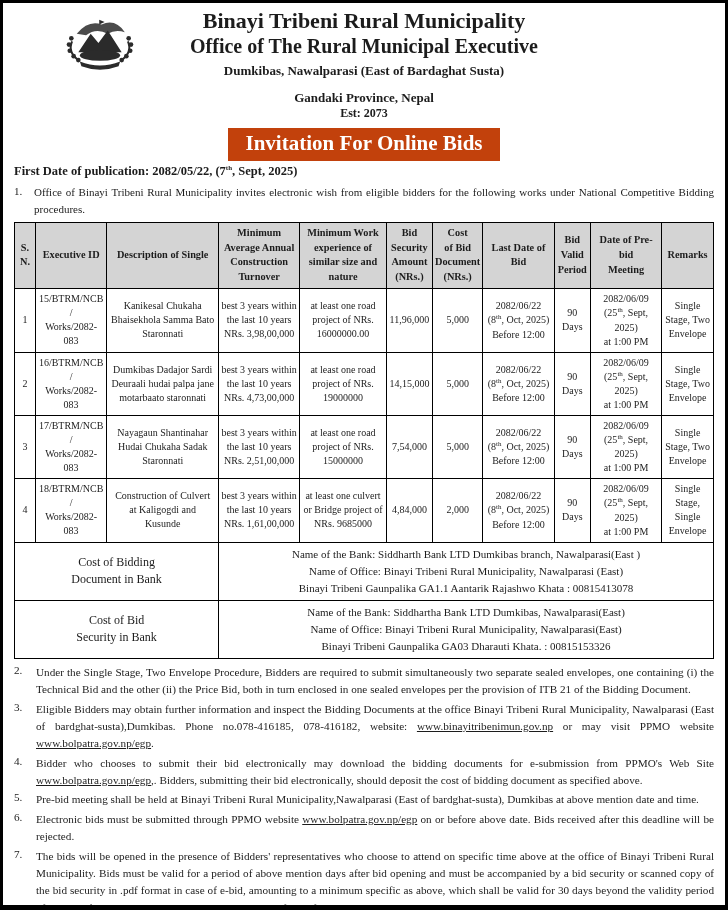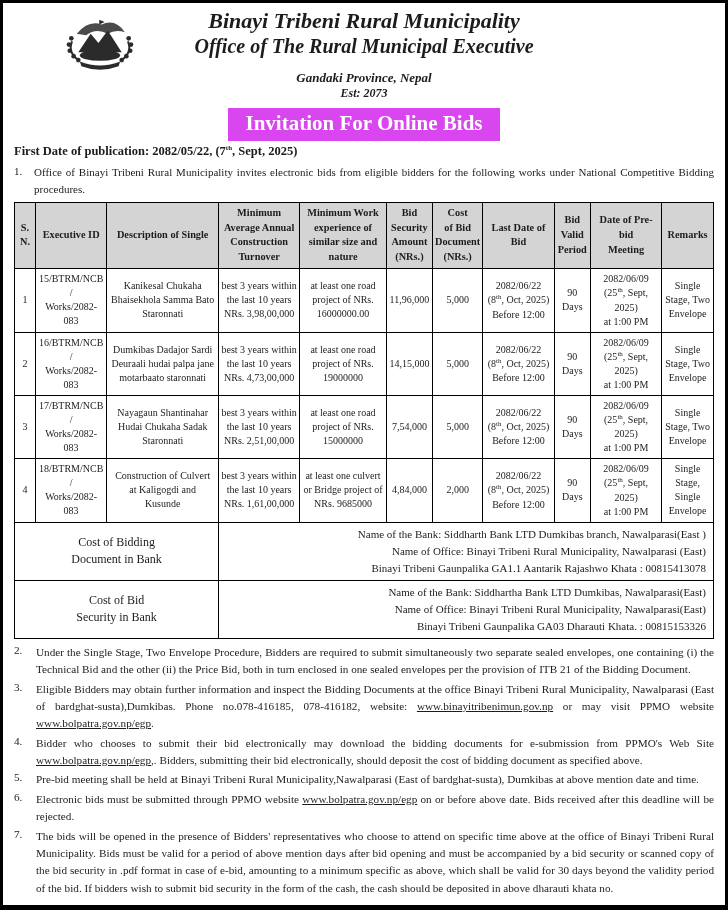--- a/index.html
+++ b/index.html
@@ -7,44 +7,44 @@
     width:728px; height:910px; box-sizing:border-box;
     font-family:"Liberation Serif","DejaVu Serif",serif;
     color:#1c1c1c;
   }
   .sheet {
     width:100%; height:100%; box-sizing:border-box;
     border:3px solid #000; border-bottom-width:5px;
     padding:4px 11px 0 11px; overflow:hidden; background:#fff;
   }
   
-  .hdr { position:relative; text-align:center;font-style:italic; }
+  .hdr { position:relative; text-align:center; }
   .logo { position:absolute; left:46px; top:4px; width:80px; height:62px; }
   .t1 { font-size:22px; font-weight:bold; margin:1px 0 0; line-height:1.2; }
   .t2 { font-size:20px; font-weight:bold; margin:0; line-height:1.25; }
   .addr { font-size:13px; font-weight:bold; margin-top:4px; }
   .addr2 { font-size:13px; font-weight:bold; margin-top:11px; }
   .est { font-size:12px; font-weight:bold; }
   .banner-wrap { text-align:center; margin:7px 0 3px; }
   .banner {
-    display:inline-block; background:#d946ef; color:#fff;
+    display:inline-block; background:#c2410c; color:#fff;
     font-size:21px; font-weight:bold; padding:3px 17px 5px;
   }
   .pub { text-align:left; font-weight:bold; font-size:12.5px; margin:2px 0 4px; }
   .intro { display:flex; font-size:11px; margin:2px 0 4px; line-height:1.35; }
   .num { flex:none; width:20px; }
   
   table { width:100%; border-collapse:collapse; table-layout:fixed; font-size:10px; }
   th,td {
     border:1px solid #000; text-align:center; vertical-align:middle;
     padding:3px 2px; line-height:1.4; overflow:hidden; word-wrap:break-word;
   }
   th { background:#d4d4d4; font-weight:bold; font-size:10.3px; line-height:1.45; }
   td.bank-label { font-size:12px; line-height:1.45; }
-  td.bank-lines { text-align:right; font-size:11px; padding:3px 7px; line-height:1.55; }
+  td.bank-lines { text-align:center; font-size:11px; padding:3px 7px; line-height:1.55; }
   sup { font-size:7px; }
   u.lnk { text-decoration:underline; }
   
   .notes { margin-top:5px; font-size:11.2px; }
   .note { display:flex; margin:2px 0; }
   .note-num { flex:none; width:22px; }
   .note-text { flex:1; text-align:justify; line-height:1.55; }
 </style>
 </head>
 <body>
@@ -69,32 +69,33 @@
           <circle cx="78" cy="62" r="3"></circle>
         <path d="M20,28 Q35,10 52,16 Q70,8 82,26 Q70,22 60,28 Q45,20 32,30 Z" opacity="0.85"></path>
         <path d="M22,52 L38,28 L48,40 L60,24 L78,52 Z"></path>
         <ellipse cx="50" cy="56" rx="26" ry="7"></ellipse>
         <path d="M24,64 Q50,74 76,64 L74,70 Q50,79 26,70 Z"></path>
         <path d="M49,4 L49,16 L56,13 L49,10 Z"></path>
       </g>
     </svg>
     <div class="t1">Binayi Tribeni Rural Municipality</div>
     <div class="t2">Office of The Rural Municipal Executive</div>
+    <div class="addr">Dumkibas, Nawalparasi (East of Bardaghat Susta)</div>
     <div class="addr2">Gandaki Province, Nepal</div>
     <div class="est">Est: 2073</div>
   </div>
 
   <div class="banner-wrap">
     <div class="banner">Invitation For Online Bids</div>
   </div>
   <div class="pub">First Date of publication: 2082/05/22, (7<sup>th</sup>, Sept, 2025)</div>
 
   <div class="intro">
     <span class="num">1.</span>
-    <span class="note-text">Office of Binayi Tribeni Rural Municipality invites electronic bids from eligible bidders for the following works under National Competitive Bidding procedures.</span>
+    <span class="note-text">Office of Binayi Tribeni Rural Municipality invites electronic wish from eligible bidders for the following works under National Competitive Bidding procedures.</span>
   </div>
 
   <table>
     <colgroup id="cols">
         <col style="width: 3%;">
         <col style="width: 10.2%;">
         <col style="width: 16%;">
         <col style="width: 11.6%;">
         <col style="width: 12.4%;">
         <col style="width: 6.6%;">

